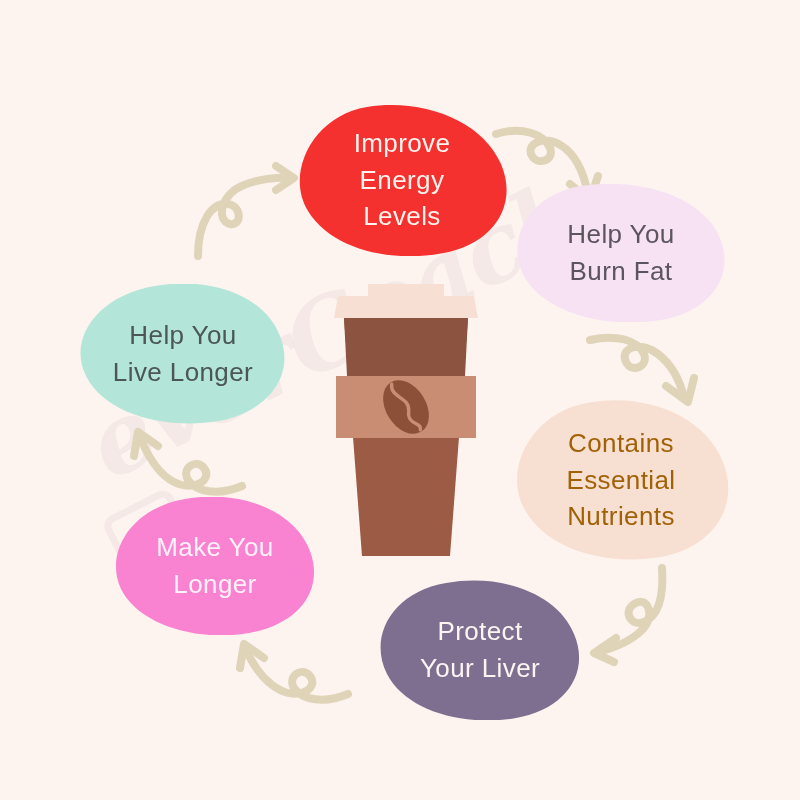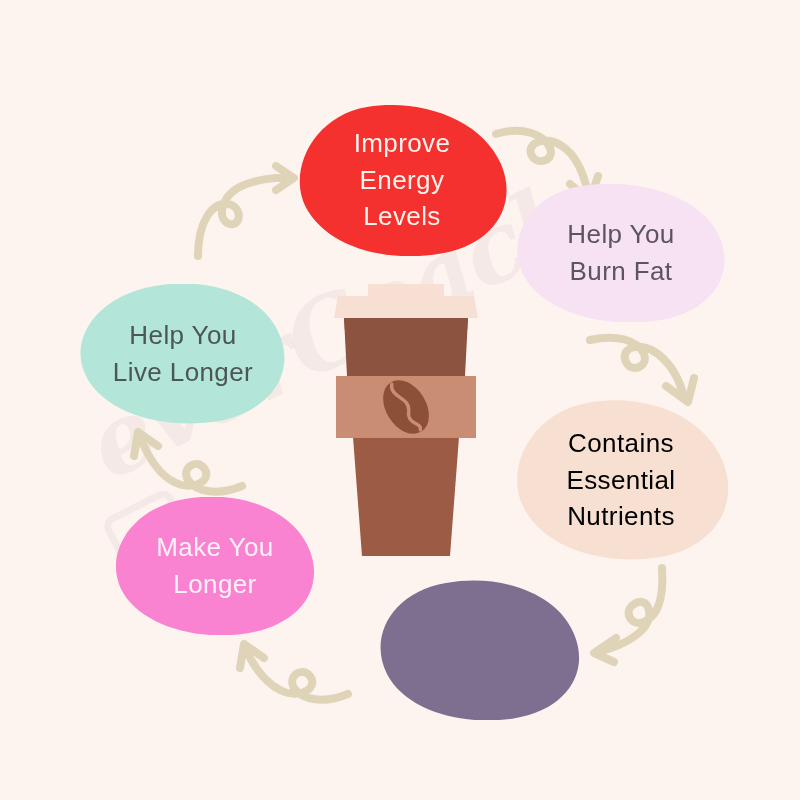--- a/index.html
+++ b/index.html
@@ -200,29 +200,31 @@
       <path d="M66 2 C 124 -7, 186 12, 204 52 C 222 92, 194 128, 146 136 C 92 145, 32 130, 10 94 C -11 58, 12 11, 66 2 Z" fill="#F7E2F4"></path>
     </svg>
     <div class="blob-text" style="color:#5C5560">Help You
 Burn Fat</div>
   </div>
 
   <div class="blob" id="blob-essential-nutrients">
     <svg class="blob-shape" viewBox="0 0 216 160" preserveAspectRatio="none">
       <path d="M74 3 C 132 -8, 192 16, 210 62 C 228 108, 198 148, 148 157 C 94 166, 34 150, 12 110 C -11 70, 18 13, 74 3 Z" fill="#F7DFD1"></path>
     </svg>
-    <div class="blob-text" style="color:#000000">Contains
+    <div class="blob-text" style="color:#a16207">Contains
 Essential
 Nutrients</div>
   </div>
 
   <div class="blob" id="blob-protect-liver">
     <svg class="blob-shape" viewBox="0 0 204 140" preserveAspectRatio="none">
       <path d="M68 3 C 124 -7, 180 14, 196 54 C 213 94, 186 130, 138 138 C 86 147, 28 131, 9 94 C -10 57, 14 12, 68 3 Z" fill="#7E6F90"></path>
     </svg>
+    <div class="blob-text" style="color:#FBF5F2">Protect
+Your Liver</div>
   </div>
 
   <div class="blob" id="blob-make-happier">
     <svg class="blob-shape" viewBox="0 0 204 138" preserveAspectRatio="none">
       <path d="M72 2 C 128 -8, 182 14, 197 54 C 212 94, 184 128, 136 136 C 84 145, 26 128, 8 92 C -9 56, 18 11, 72 2 Z" fill="#F982D1"></path>
     </svg>
     <div class="blob-text" style="color:#FFF2FA">Make You
 Longer</div>
   </div>
 

